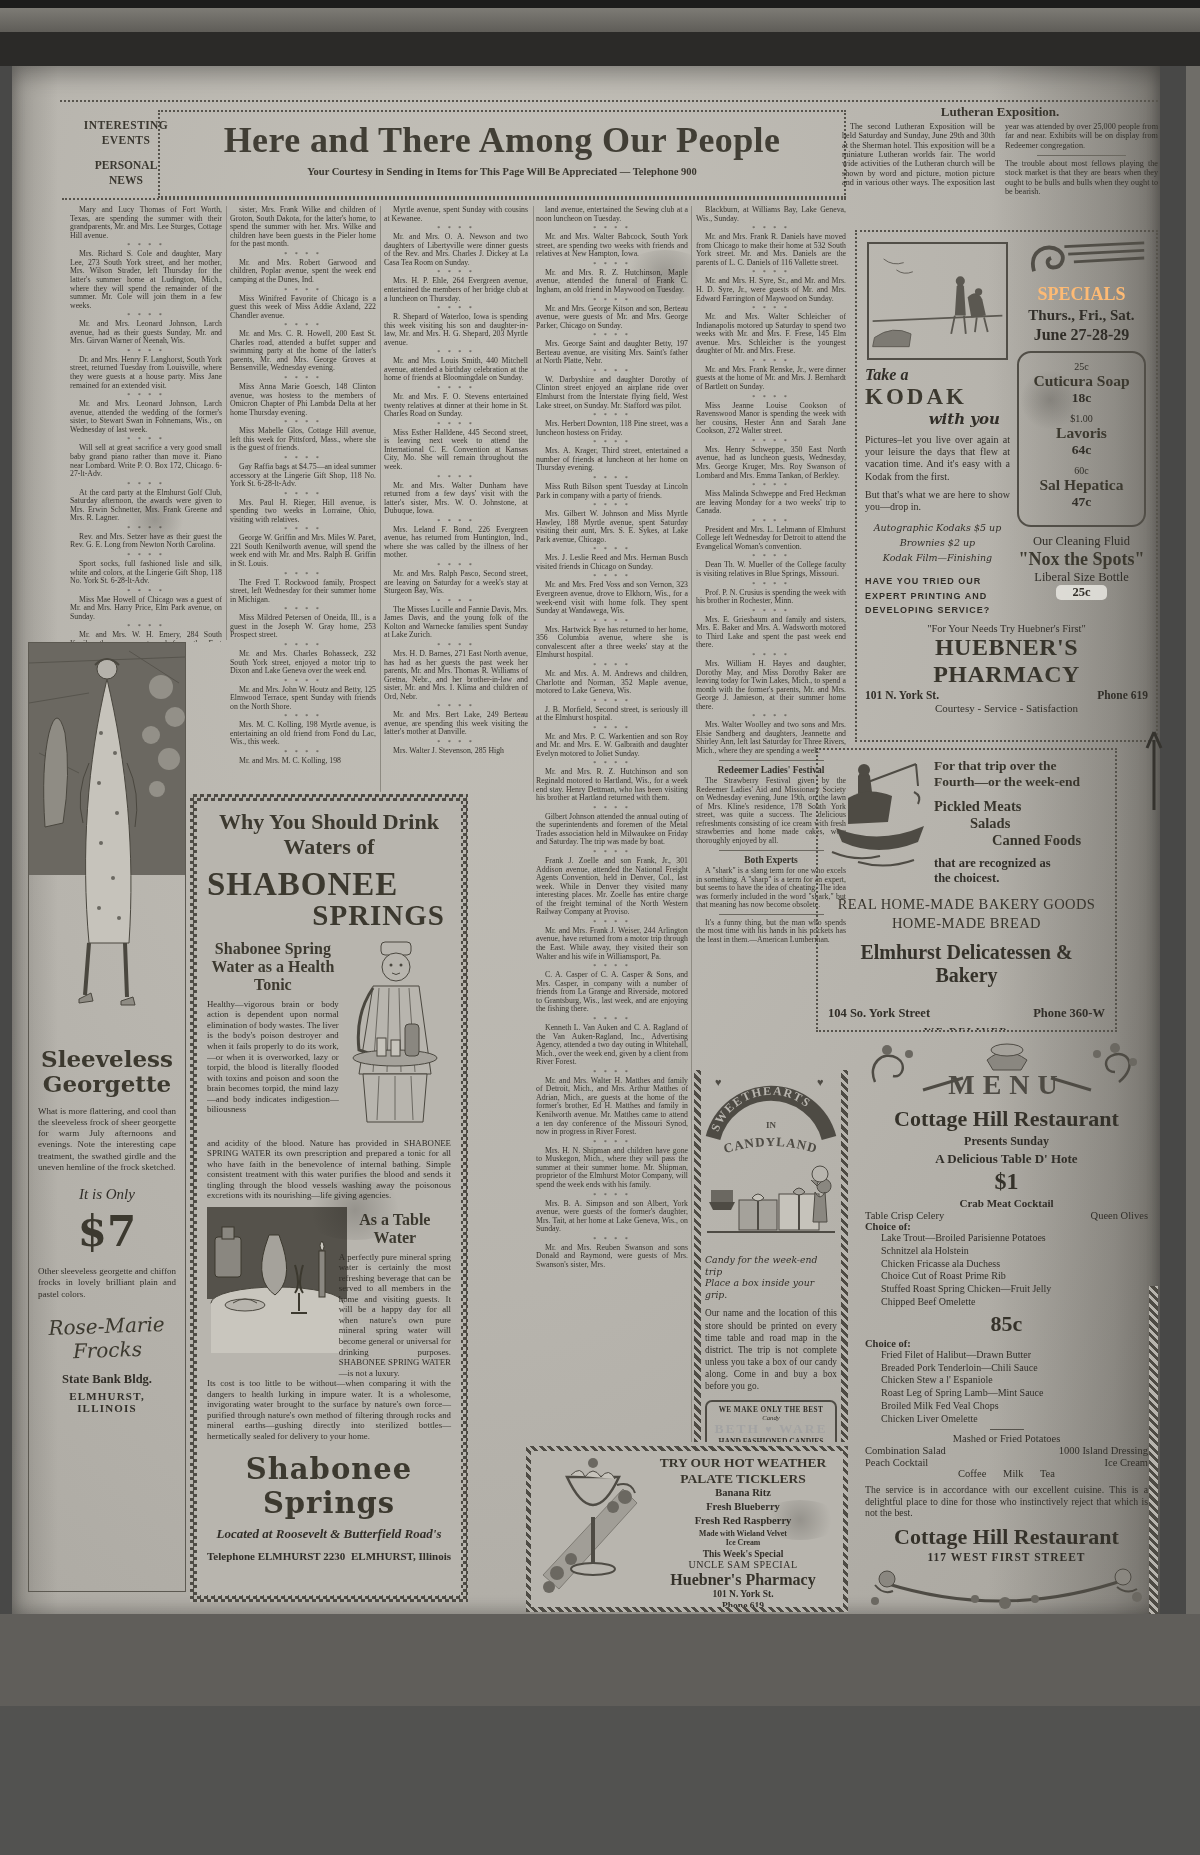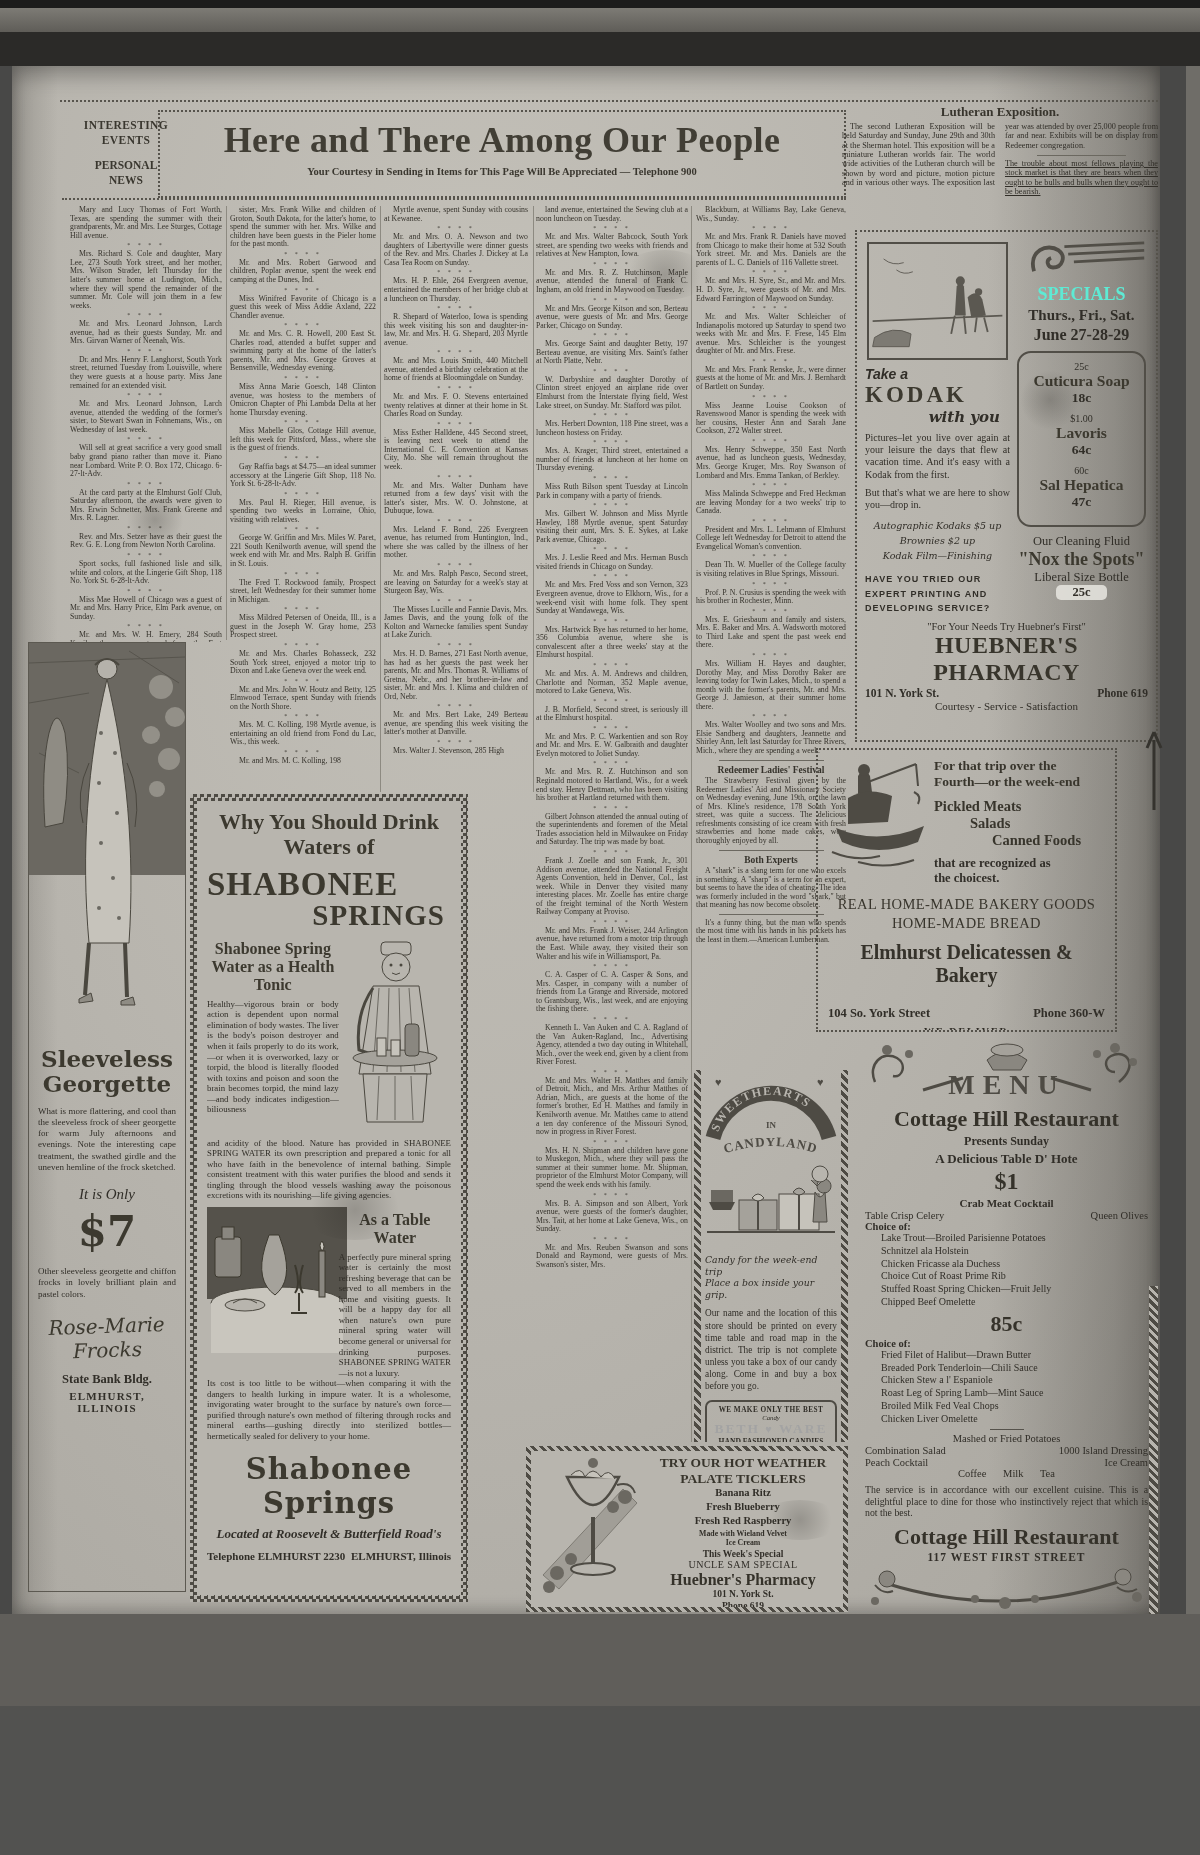--- a/index.html
+++ b/index.html
@@ -31,21 +31,21 @@
 #mast-title-wrap{flex:1;text-align:center;padding-top:7px;}
 #mast-title{font-size:36px;font-weight:600;letter-spacing:.4px;color:#413e35;}
 #mast-sub{font-size:10.5px;font-weight:bold;margin-top:5px;color:#3a372f;}
 #mast-right{width:148px;border-left:2px dotted #56534c;text-align:center;font-weight:bold;font-size:11.5px;padding-top:13px;color:#3a372f;}
 #mast-right .b{margin-top:13px;}
 
 #lutheran{left:842px;top:104px;width:316px;height:124px;overflow:hidden;}
 #lutheran h3{text-align:center;font-size:13px;margin-bottom:2px;color:#38352d;}
 #lutheran .cols{columns:2;column-gap:10px;font-size:8.2px;line-height:1.14;text-align:justify;}
 #lutheran p{text-indent:8px;}
-#lutheran p+p{margin-top:5px;text-decoration:underline;}
+#lutheran p+p{margin-top:5px;}
 #lutheran p+p::before{content:"";display:block;width:58%;margin:0 auto 3px;border-top:1px solid #6b6860;}
 
 .newscol{position:absolute;font-size:7.8px;line-height:1.1;text-align:justify;color:#35322b;overflow:hidden;}
 .newscol .nit{text-indent:9px;}
 .stars{text-align:center;font-size:6px;letter-spacing:3px;line-height:1;margin:2px 0;color:#403d36;}
 .ni:first-child .stars{display:none;}
 #col1{left:70px;top:206px;width:152px;height:436px;}
 #col2{left:230px;top:206px;width:146px;height:588px;}
 #col3{left:384px;top:206px;width:144px;height:588px;}
 #col4{left:536px;top:206px;width:152px;height:1236px;}
@@ -78,27 +78,27 @@
 .shab-body{font-size:8.8px;line-height:1.2;text-align:justify;}
 .shab-sig{font-size:29px;font-weight:600;letter-spacing:1px;text-align:center;margin-top:10px;font-family:"DejaVu Serif",serif;color:#3c392f;}
 .shab-loc{font-size:13px;font-weight:bold;font-style:italic;text-align:center;margin-top:6px;}
 .shab-bot{display:flex;justify-content:space-between;font-size:11px;font-weight:bold;margin-top:8px;}
 
 #huebner{left:855px;top:230px;width:303px;height:512px;border:2px dotted #55524b;padding:6px 8px;overflow:hidden;}
 .hub-cols{display:flex;}
 .hub-l{width:53%;padding-right:5px;}
 .hub-r{width:47%;text-align:center;}
 .hub-frame{border:2px solid #514e47;height:118px;margin:4px 2px 6px;}
-.hub-take{font-style:italic;font-weight:bold;font-size:14px;font-family:Liberation Sans, sans-serif;}
+.hub-take{font-style:italic;font-weight:bold;font-size:16px;font-family:Liberation Serif, serif;}
 .hub-kodak{font-size:23px;font-weight:bold;letter-spacing:3px;color:#3c392f;}
 .hub-with{font-style:italic;font-weight:bold;font-size:15px;text-align:right;padding-right:10px;font-family:"DejaVu Serif",serif;}
 .hub-body{font-size:10px;line-height:1.22;margin-top:6px;text-align:justify;}
 .hub-it{font-size:9.5px;font-style:italic;text-align:center;line-height:1.55;margin-top:8px;font-family:"DejaVu Serif",serif;}
 .hub-serv{font-family:"Liberation Sans",sans-serif;font-weight:bold;font-size:9px;letter-spacing:1px;line-height:1.6;margin-top:9px;text-align:left;}
-.hub-spec1{font-size:18px;font-weight:bold;margin-top:2px;color:#5eead4;}
+.hub-spec1{font-size:18px;font-weight:bold;margin-top:2px;color:#fdba74;}
 .hub-spec2{font-size:15px;font-weight:600;margin-top:2px;}
 .hub-spec3{font-size:16px;font-weight:bold;margin-top:2px;}
 .hub-pricebox{border:2px solid #514e47;border-radius:14px;padding:8px 4px;margin:7px 2px;}
 .sp-was{font-size:10px;}
 .sp-name{font-size:15.5px;font-weight:bold;color:#3c392f;}
 .sp-now{font-size:13.5px;font-weight:bold;}
 .sp-item{margin-bottom:7px;}
 .hub-c1{font-size:12.5px;margin-top:4px;}
 .hub-c2{font-size:18px;font-weight:bold;color:#3c392f;}
 .hub-c3{font-size:12.5px;}

